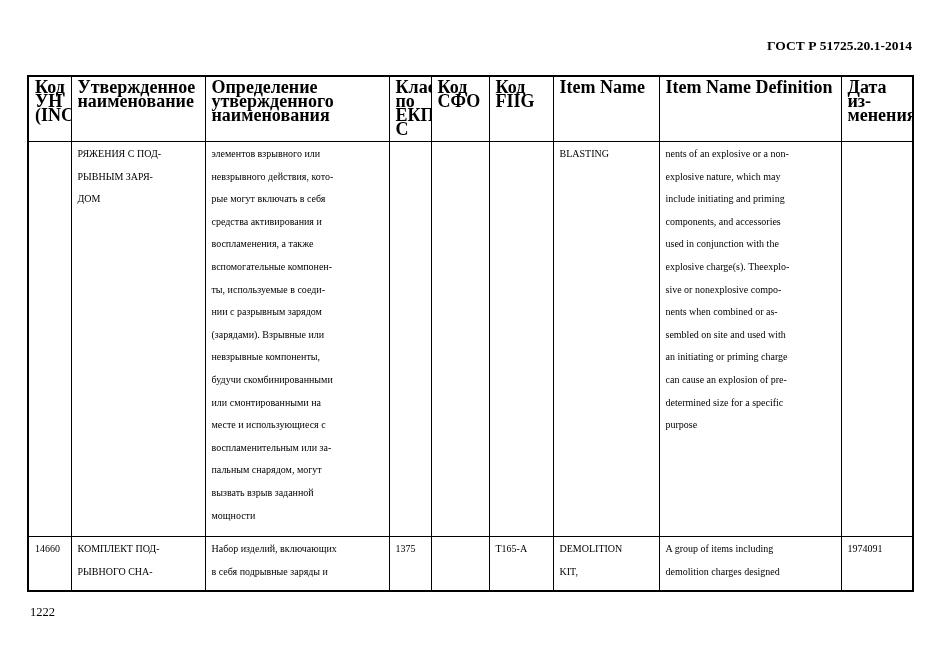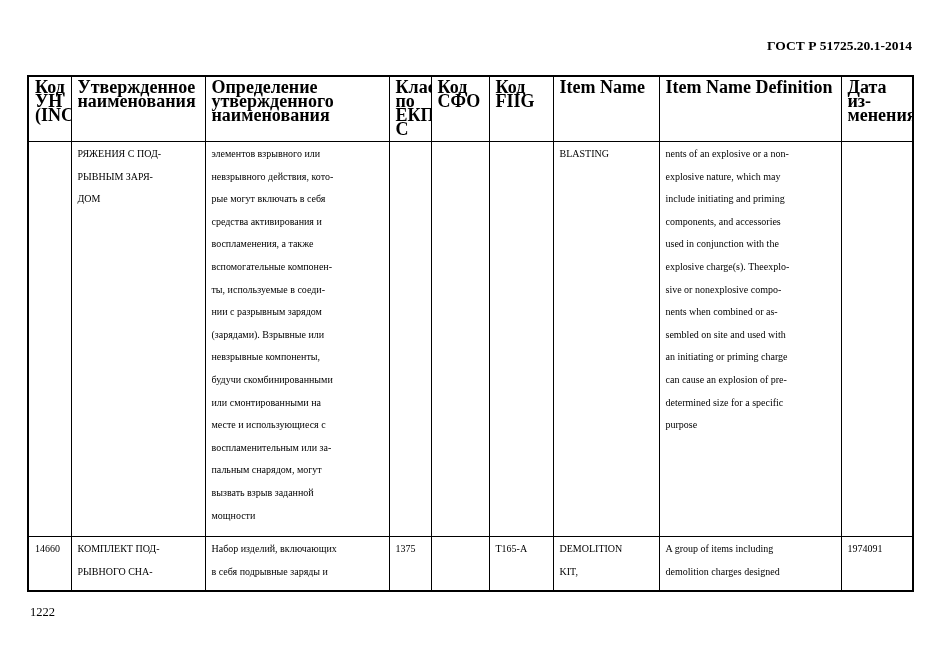--- a/index.html
+++ b/index.html
@@ -82,21 +82,21 @@
       <col style="width:106px">
       <col style="width:182px">
       <col style="width:72px">
     </colgroup>
     <thead>
       <tr>
         <th>Код
 УН
 (INC)</th>
         <th>Утвержденное
-наименования</th>
+наименование</th>
         <th>Определение
 утвержденного
 наименования</th>
         <th>Класс
 по
 ЕКП
 С</th>
         <th>Код
 СФО</th>
         <th>Код

